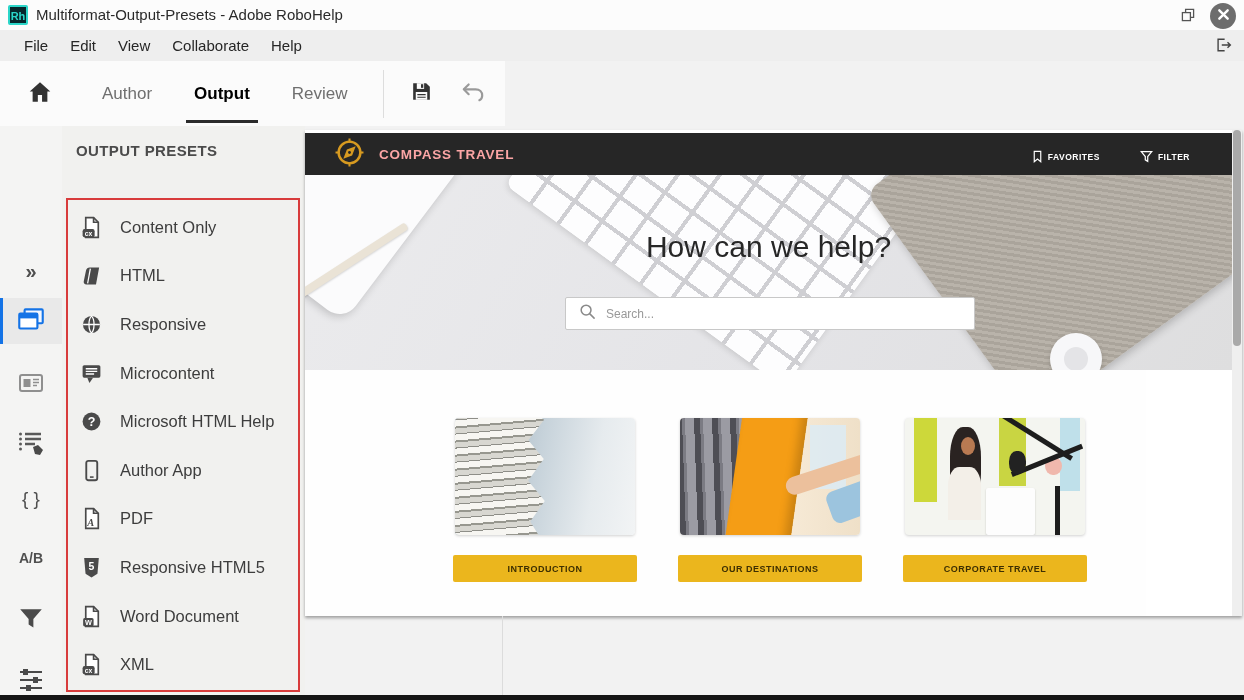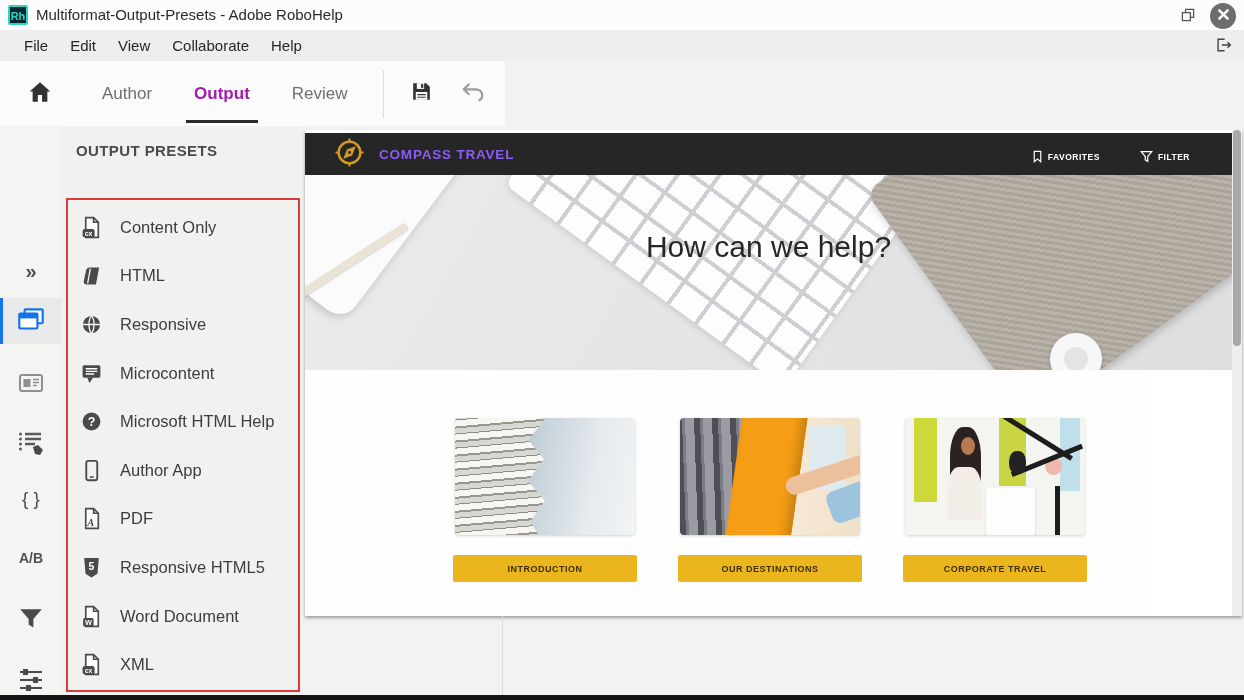--- a/index.html
+++ b/index.html
@@ -21,21 +21,21 @@
   
   .menubar{left:0;top:30px;width:1244px;height:31px;background:#eeeeee;display:flex;align-items:center;}
   .menu-item{padding:0 11px;font-size:15px;color:#262626;line-height:31px;}
   .menu-item:first-child{padding-left:24px;}
   .exit-icon{left:1214px;top:36px;}
 
   
   .toolbar-left{left:0;top:61px;width:505px;height:65px;background:#fbfbfb;display:flex;align-items:center;}
   .home-btn{margin-left:27px;margin-right:28px;display:flex;align-items:center;}
   .tab{font-size:17px;color:#6f6f6f;padding:0 10px;margin:0 11px;height:63px;line-height:63px;position:relative;}
-  .tab.active{color:#a21caf;font-weight:600;}
+  .tab.active{color:#000000;font-weight:600;}
   .tab.active::after{content:"";position:absolute;left:2px;right:2px;bottom:2px;height:3px;background:#2b2b2b;}
   .tb-divider{width:1px;height:48px;background:#dddddd;margin:0 12px 0 14px;}
   .tb-icon{margin:0 13px;display:flex;align-items:center;}
 
   
   .rail{left:0;top:126px;width:62px;height:570px;background:#f4f4f3;}
   .rail-item{position:absolute;left:0;width:62px;display:flex;justify-content:center;}
   .rail-active-bg{left:0;top:172px;width:62px;height:46px;background:#e9e9e9;}
   .rail-active-bar{left:0;top:172px;width:3px;height:46px;background:#1473e6;}
   .rail-text{font-size:14px;color:#4f4f4f;font-weight:600;}
@@ -48,21 +48,21 @@
   .preset-row{height:48.6px;display:flex;align-items:center;padding-left:12px;}
   .preset-icon{width:22px;display:flex;justify-content:center;}
   .preset-label{margin-left:18px;font-size:16.5px;color:#3d3d3d;white-space:nowrap;}
 
   
   .preview{left:305px;top:130px;width:937px;height:486px;background:#ffffff;
            box-shadow:0 2px 3px rgba(0,0,0,.35);overflow:hidden;}
   .pv-header{position:absolute;left:0;top:3px;width:927px;height:42px;background:#262626;
              display:flex;align-items:center;}
   .brand{display:flex;align-items:center;margin-left:30px;}
-  .brand-title{color:#8b5cf6;font-size:13.5px;font-weight:bold;letter-spacing:.8px;margin-left:15px;}
+  .brand-title{color:#fca5a5;font-size:13.5px;font-weight:bold;letter-spacing:.8px;margin-left:15px;}
   .pv-actions{position:absolute;right:42px;top:3px;height:42px;display:flex;align-items:center;gap:40px;}
   .pv-action{display:flex;align-items:center;gap:5px;color:#fff;font-size:8.5px;font-weight:bold;letter-spacing:.5px;}
 
   .hero{position:absolute;left:0;top:45px;width:927px;height:195px;overflow:hidden;
         background:linear-gradient(120deg,#ebebed 0%,#e4e4e7 55%,#dededf 100%);}
   .ph-phone{position:absolute;left:-12px;top:-150px;width:150px;height:280px;background:#fbfbfc;
             border-radius:20px;transform:rotate(37deg);box-shadow:0 3px 8px rgba(0,0,0,.18);}
   .ph-phone::after{content:"";position:absolute;left:50%;bottom:10px;width:9px;height:9px;margin-left:-4px;
             border-radius:50%;background:#d4d4d6;}
   .ph-phone::before{content:"";position:absolute;left:50%;top:14px;width:26px;height:4px;margin-left:-13px;
@@ -412,20 +412,29 @@
     <div class="hero">
       <div class="ph-keyboard"></div>
       <div class="ph-phone"></div>
       <div class="ph-fabric"></div>
       <div class="ph-pen-dark"></div>
       <div class="ph-pen-light"></div>
       <div class="ph-earbud"></div>
     </div>
 
     <div class="pv-heading">How can we help?</div>
+    <div class="search-box">
+      <span>
+        <svg width="17" height="17" viewBox="0 0 18 18">
+            <circle cx="7.5" cy="7.5" r="5.2" fill="none" stroke="#8a8a8a" stroke-width="1.6"></circle>
+            <path d="M11.5 11.5L16 16" stroke="#8a8a8a" stroke-width="1.6" stroke-linecap="round"></path>
+          </svg>
+      </span>
+      <input class="search-input" type="text" placeholder="Search..." style="">
+    </div>
 
     <div class="pv-content">
       <div class="card-img c1 card1">
         <div class="news-stack"></div>
       </div>
       <div class="card-img c2 card2">
         <div class="spines"></div>
         <div class="window-blur"></div>
         <div class="folder"></div>
         <div class="arm"></div>

